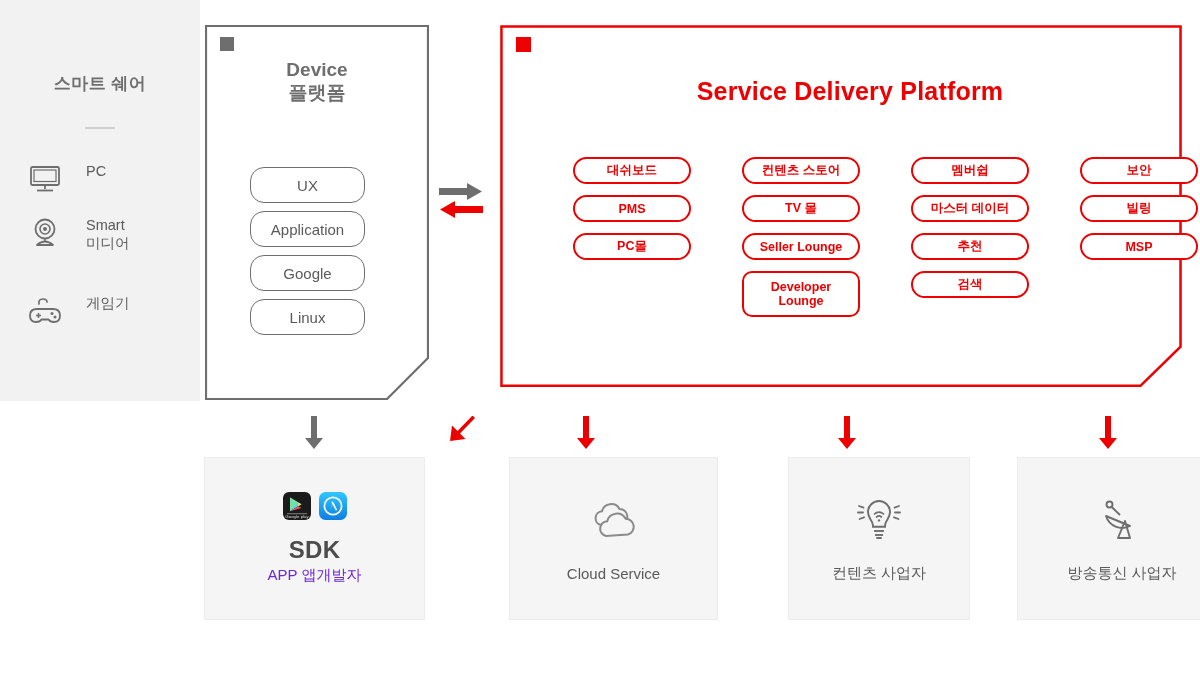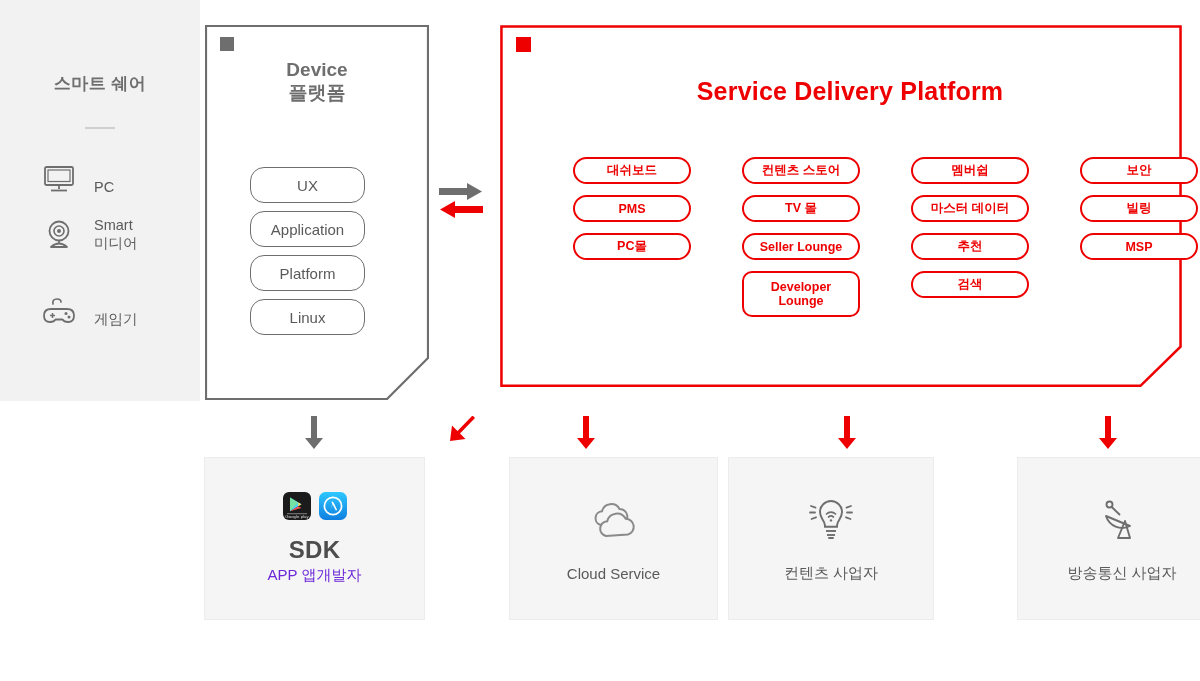--- a/index.html
+++ b/index.html
@@ -22,22 +22,22 @@
     position: absolute; left: 0; top: 72px; width: 200px;
     text-align: center;
     font-size: 17px; font-weight: bold; color: #6e6e6e;
     letter-spacing: .5px;
   }
   .sidebar-divider {
     position: absolute; left: 85px; top: 127px;
     width: 30px; height: 2px; background: #cfcfcf;
   }
   .sidebar-item {
-    position: absolute; left: 42px;
-    display: flex; align-items: flex-end; gap: 18px;
+    position: absolute; left: 28px;
+    display: flex; align-items: flex-start; gap: 24px;
   }
   .sidebar-item .si-icon { width: 34px; height: 34px; flex: 0 0 34px; }
   .sidebar-item .si-label {
     font-size: 14.5px; color: #5a5a5a; line-height: 1.25;
     white-space: pre-line; font-weight: 500;
   }
   #si-0 { top: 162px; }
   #si-1 { top: 216px; }
   #si-2 { top: 294px; }
 
@@ -177,21 +177,21 @@
     <svg class="panel-svg" viewBox="0 0 224 375" preserveAspectRatio="none">
       <path d="M1,1 H223 V333 L182,374 H1 Z" fill="#ffffff" stroke="#6e6e6e" stroke-width="2.2"></path>
     </svg>
     <div class="panel-marker"></div>
     <div class="device-title">Device
 플랫폼</div>
 
     <div class="device-pills">
       <div class="pill-gray">UX</div>
       <div class="pill-gray">Application</div>
-      <div class="pill-gray">Platform</div>
+      <div class="pill-gray">Google</div>
       <div class="pill-gray">Linux</div>
     </div>
   </div>
 
   <div class="mid-arrows">
     <svg viewBox="0 0 48 48" width="48" height="48">
       <g>
         <path d="M2,10 H30 V5 L45,13.5 L30,22 V17 H2 Z" fill="#6e6e6e"></path>
       </g>
       <g>
@@ -304,21 +304,21 @@
   <div class="card" style="left:509px; width:209px;">
     <span class="card-icon-big">
       <svg viewBox="0 0 56 52" width="56" height="52">
         <path d="M15 30 a7 7 0 0 1 1 -13.8 a9.5 9.5 0 0 1 17.5 -2.2 a7.5 7.5 0 0 1 2 14.8 z" fill="none" stroke="#8a8a8a" stroke-width="2"></path>
         <path d="M20 41 a7.5 7.5 0 0 1 1.2 -14.8 a10 10 0 0 1 18.5 -2.4 a8 8 0 0 1 2.2 15.7 z" fill="#f5f5f5" stroke="#8a8a8a" stroke-width="2"></path>
       </svg>
     </span>
     <div class="card-label">Cloud Service</div>
   </div>
 
-  <div class="card" style="left:728px; width:206px;text-align:center;">
+  <div class="card" style="left:788px; width:182px;text-align:center;">
     <span class="card-icon-big">
       <svg viewBox="0 0 56 52" width="56" height="52">
         <path d="M28 7 a11 11 0 0 1 11 11 c0 5 -3 7.5 -4.2 10.5 c-0.6 1.6 -0.8 3 -0.8 4.2 h-12
                  c0 -1.2 -0.2 -2.6 -0.8 -4.2 C20 25.5 17 23 17 18 A11 11 0 0 1 28 7 Z" fill="none" stroke="#6e6e6e" stroke-width="1.9"></path>
         <line x1="23" y1="37" x2="33" y2="37" stroke="#6e6e6e" stroke-width="1.9"></line>
         <line x1="24" y1="41" x2="32" y2="41" stroke="#6e6e6e" stroke-width="1.9"></line>
         <path d="M26 44 h4" stroke="#6e6e6e" stroke-width="1.9" stroke-linecap="round"></path>
         <path d="M23.5 20 a6.5 6.5 0 0 1 9 0" fill="none" stroke="#6e6e6e" stroke-width="1.7" stroke-linecap="round"></path>
         <path d="M25.6 23 a3.6 3.6 0 0 1 4.8 0" fill="none" stroke="#6e6e6e" stroke-width="1.7" stroke-linecap="round"></path>
         <circle cx="28" cy="26.4" r="1.2" fill="#6e6e6e"></circle>

